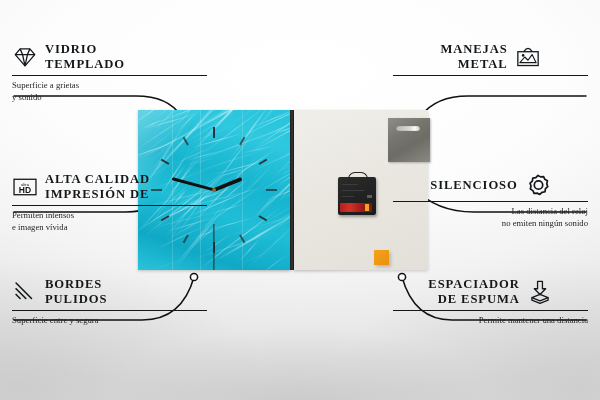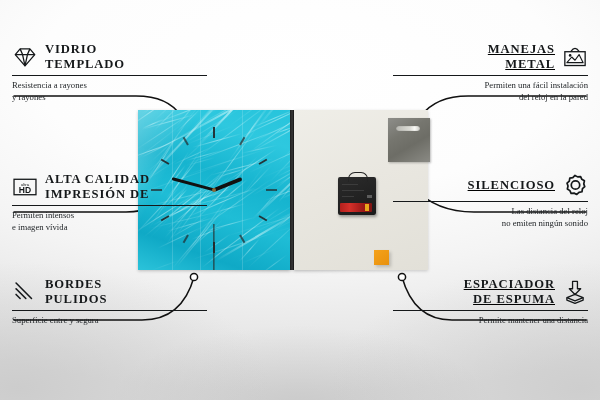--- a/index.html
+++ b/index.html
@@ -96,21 +96,21 @@
   .hand{position:absolute;left:50%;top:50%;transform-origin:50% 100%;background:#111;}
   .hand.hour{width:4px;height:30px;margin-left:-2px;margin-top:-30px;border-radius:2px;}
   .hand.min{width:3px;height:44px;margin-left:-1.5px;margin-top:-44px;border-radius:2px;}
   .hand.sec{width:1.4px;height:46px;margin-left:-0.7px;margin-top:-12px;background:#2a2622;}
   .pin{position:absolute;left:50%;top:50%;width:4px;height:4px;margin:-2px 0 0 -2px;border-radius:50%;background:#8a6a36;}
 
   
   .feat{position:absolute;width:195px;}
   .feat .head{display:flex;align-items:center;gap:7px;}
   .feat.left .head{justify-content:flex-start;}
-  .feat.right .head{justify-content:flex-end;text-decoration:underline;}
+  .feat.right .head{justify-content:center;}
   .ttl{
     font-family:"Liberation Serif", serif;
     font-weight:bold;font-size:12.6px;letter-spacing:.9px;color:#15181a;
     line-height:15px;text-transform:uppercase;
   }
   .feat.left .ttl{text-align:left;}
   .feat.right .ttl{text-align:right;}
   .rule{height:1.4px;background:#15181a;margin:3px 0 4px 0;}
   .desc{
     font-family:"Liberation Serif", serif;
@@ -353,22 +353,22 @@
           <path d="M4,13 L28,13 M10,6 L13,13 L16,27 M22,6 L19,13 L16,27"></path>
         </g>
       </svg>
       <div class="ttl">
         <div>VIDRIO</div>
         <div>TEMPLADO</div>
       </div>
     </div>
     <div class="rule"></div>
     <div class="desc">
-      <div>Resistencia a rayones</div>
-      <div>y rayones</div>
+      <div>Superficie a grietas</div>
+      <div>y sonido</div>
     </div>
   </div>
 
   <div class="feat left" id="f-impresion">
     <div class="head">
       <svg class="ico" viewBox="0 0 32 32">
         <rect x="2.5" y="6.5" width="27" height="19" fill="none" stroke="#15181a" stroke-width="1.6"></rect>
         <text x="16" y="14.5" font-family="Liberation Sans, sans-serif" font-size="5.4" text-anchor="middle" fill="#15181a">ultra</text>
         <text x="16" y="23" font-family="Liberation Sans, sans-serif" font-size="10.5" font-weight="bold" text-anchor="middle" fill="#15181a">HD</text>
       </svg>
@@ -411,24 +411,20 @@
         <div>METAL</div>
       </div>
       <svg class="ico" viewBox="0 0 32 32">
         <rect x="3.5" y="9.5" width="25" height="17" fill="none" stroke="#15181a" stroke-width="1.6"></rect>
         <path d="M11,9 Q16,2 21,9" fill="none" stroke="#15181a" stroke-width="1.5"></path>
         <path d="M6,23 L12,16 L16,20 L21,13 L26,23 Z" fill="none" stroke="#15181a" stroke-width="1.4" stroke-linejoin="round"></path>
         <circle cx="10" cy="14" r="1.6" fill="#15181a"></circle>
       </svg>
     </div>
     <div class="rule"></div>
-    <div class="desc">
-      <div>Permiten una fácil instalación</div>
-      <div>del reloj en la pared</div>
-    </div>
   </div>
 
   <div class="feat right" id="f-mecanismo">
     <div class="head">
       <div class="ttl">
         <div>SILENCIOSO</div>
       </div>
       <svg class="ico" viewBox="0 0 32 32">
         <g fill="none" stroke="#15181a" stroke-width="2.1" stroke-linejoin="round">
           <path d="M16,4.2 L19.2,6.0 L22.9,5.6 L24.4,9.0 L27.6,10.9 L26.8,14.6 L28.0,18.1 L25.2,20.6 L24.6,24.3 L20.9,25.0 L18.2,27.6 L14.9,26.0 L11.2,26.3 L9.7,22.9 L6.6,20.9 L7.4,17.3 L6.2,13.7 L9.0,11.3 L9.6,7.6 L13.3,6.9 Z"></path>

